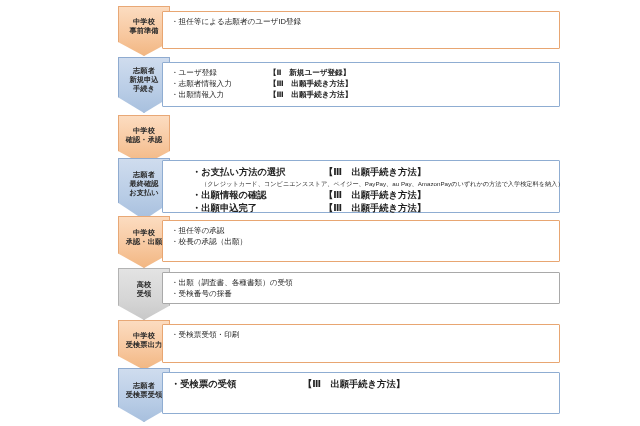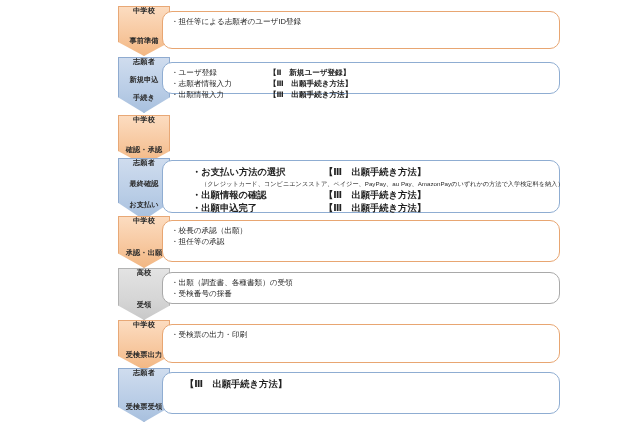--- a/index.html
+++ b/index.html
@@ -31,21 +31,21 @@
     position: absolute;
     left: 0;
     top: 0;
     width: 52px;
     box-sizing: border-box;
     clip-path: polygon(0% 0%, 100% 0%, 100% 72%, 50% 100%, 0% 72%);
     -webkit-clip-path: polygon(0% 0%, 100% 0%, 100% 72%, 50% 100%, 0% 72%);
     display: flex;
     flex-direction: column;
     align-items: center;
-    justify-content: space-between;
+    justify-content: center;
     text-align: center;
     line-height: 1.22;
     font-size: 7.2px;
     font-weight: bold;
     color: #2b2b2b;
     letter-spacing: 0.1px;
     padding-bottom: 9px;
     box-sizing: border-box;
   }
   .chevron .ctext {
@@ -65,21 +65,21 @@
   .chev-gray {
     background: linear-gradient(180deg, #e3e3e3 0%, #d6d6d6 60%, #c9c9c9 100%);
     border: 1px solid #b3b3b3;
   }
 
   
   .desc {
     position: absolute;
     left: 44px;
     background: #ffffff;
-    border-radius: 10px;
+    border-radius: 1px;
     box-sizing: border-box;
     padding: 5px 7px 4px 8px;
     font-size: 7.6px;
     color: #222222;
     line-height: 1.42;
   }
   .border-orange { border: 1px solid #e8a672; }
   .border-blue   { border: 1px solid #8fadd2; }
   .border-gray   { border: 1px solid #a9a9a9; }
 
@@ -125,21 +125,21 @@
           <span class="lbl">・担任等による志願者のユーザID登録</span>
         </div>
       </div>
     </div>
     <div class="step" style="top: 57px; height: 56px; width: 442px;">
       <div class="chevron chev-blue" style="height: 56px;">
         <span class="ctext">志願者</span>
         <span class="ctext">新規申込</span>
         <span class="ctext">手続き</span>
       </div>
-      <div class="desc border-blue" style="top: 5px; width: 398px; height: 32px;">
+      <div class="desc border-blue" style="top: 5px; width: 398px; height: 45px;">
         <div class="line">
           <span class="lbl" style="min-width: 86px;">・ユーザ登録</span>
           <span style="display: inline-block; width: 12px; flex: 0 0 auto;"></span>
           <span class="ref">【Ⅱ　新規ユーザ登録】</span>
         </div>
         <div class="line">
           <span class="lbl" style="min-width: 86px;">・志願者情報入力</span>
           <span style="display: inline-block; width: 12px; flex: 0 0 auto;"></span>
           <span class="ref">【Ⅲ　出願手続き方法】</span>
         </div>
@@ -181,24 +181,24 @@
         </div>
       </div>
     </div>
     <div class="step" style="top: 216px; height: 52px; width: 442px;">
       <div class="chevron chev-orange" style="height: 52px;">
         <span class="ctext">中学校</span>
         <span class="ctext">承認・出願</span>
       </div>
       <div class="desc border-orange" style="top: 4px; width: 398px; height: 42px;">
         <div class="line">
+          <span class="lbl">・担任等の承認</span>
+        </div>
+        <div class="line">
           <span class="lbl">・校長の承認（出願）</span>
-        </div>
-        <div class="line">
-          <span class="lbl">・担任等の承認</span>
         </div>
       </div>
     </div>
     <div class="step" style="top: 268px; height: 52px; width: 442px;">
       <div class="chevron chev-gray" style="height: 52px;">
         <span class="ctext">高校</span>
         <span class="ctext">受領</span>
       </div>
       <div class="desc border-gray" style="top: 4px; width: 398px; height: 32px;">
         <div class="line">
@@ -209,29 +209,30 @@
         </div>
       </div>
     </div>
     <div class="step" style="top: 320px; height: 50px; width: 442px;">
       <div class="chevron chev-orange" style="height: 50px;">
         <span class="ctext">中学校</span>
         <span class="ctext">受検票出力</span>
       </div>
       <div class="desc border-orange" style="top: 4px; width: 398px; height: 39px;">
         <div class="line">
-          <span class="lbl">・受検票の出力・印刷</span>
+          <span class="lbl">・受検票受領・印刷</span>
         </div>
       </div>
     </div>
     <div class="step" style="top: 368px; height: 54px; width: 442px;">
       <div class="chevron chev-blue" style="height: 54px;">
         <span class="ctext">志願者</span>
         <span class="ctext">受検票受領</span>
       </div>
       <div class="desc border-blue big" style="top: 4px; width: 398px; height: 42px;">
         <div class="line">
+          <span class="lbl" style="min-width: 118px;">・受検票の受領</span>
           <span style="display: inline-block; width: 14px; flex: 0 0 auto;"></span>
           <span class="ref">【Ⅲ　出願手続き方法】</span>
         </div>
       </div>
     </div>
   </div>
 
 </body></html>

